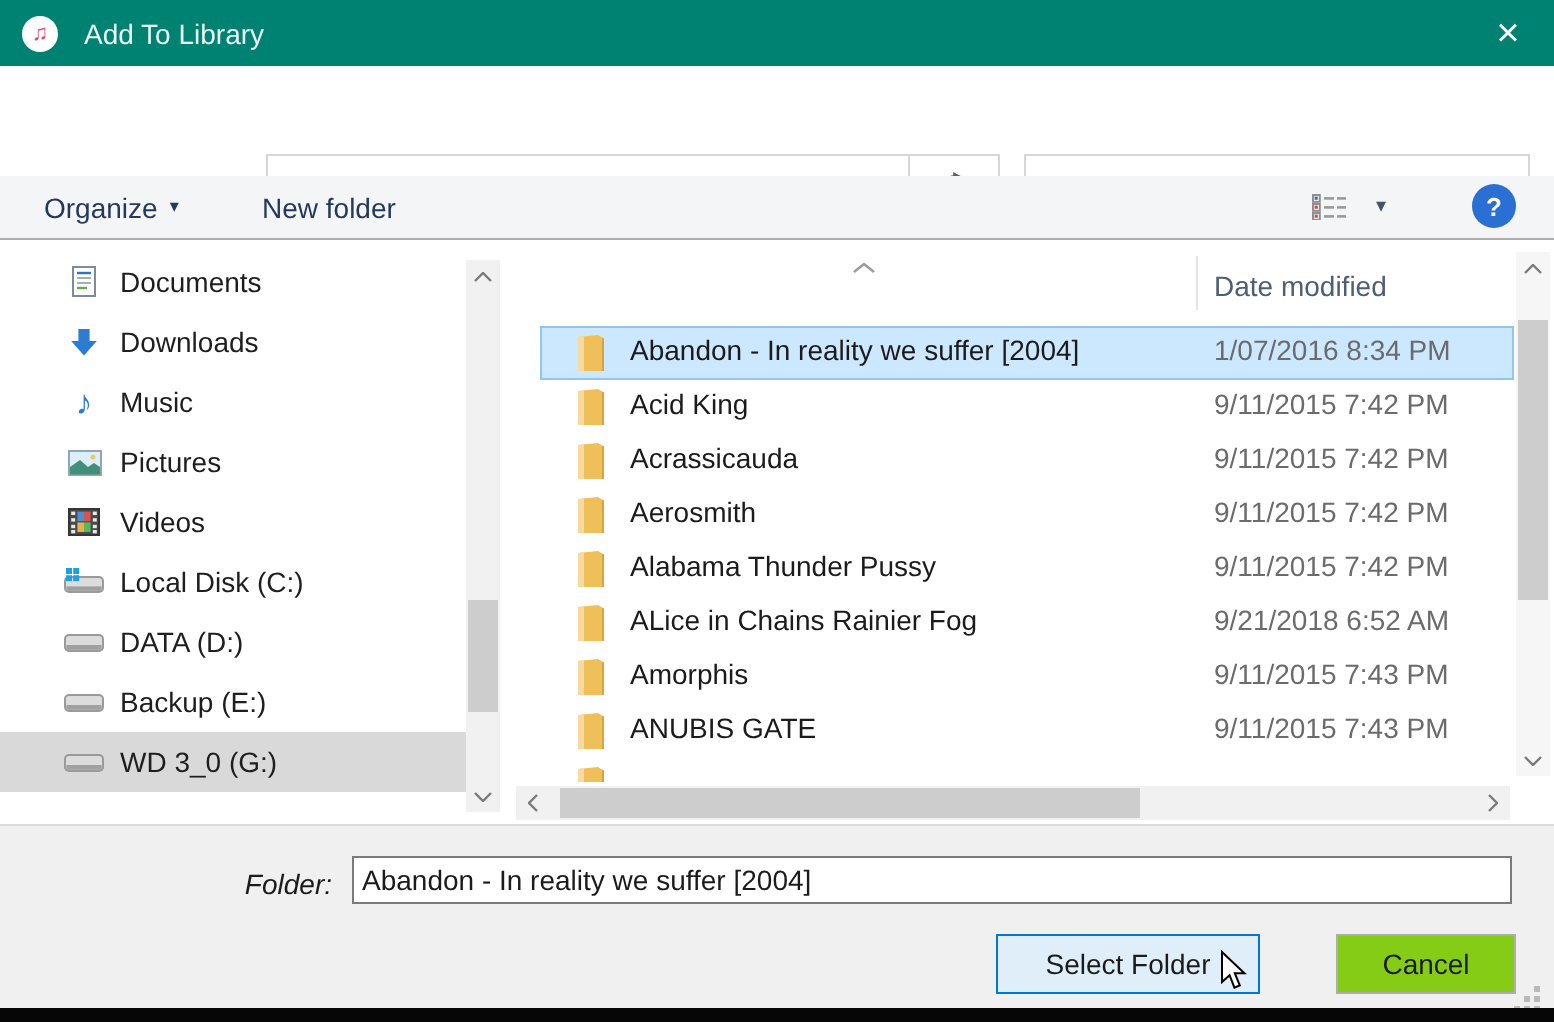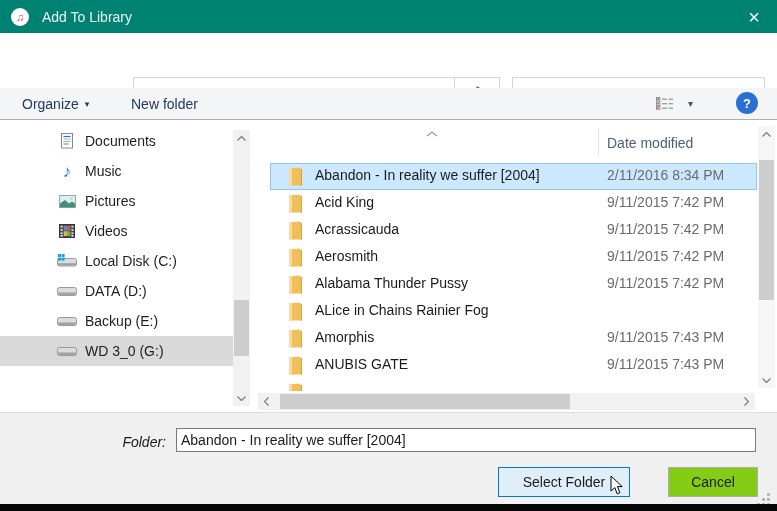--- a/index.html
+++ b/index.html
@@ -38,21 +38,21 @@
   .tb-org{left:22px;}
   .tb-new{left:131px;}
   .caret{font-size:9px;color:#24385e;}
   .viewbtn{position:absolute;left:656px;top:0;height:31px;display:flex;align-items:center;}
   .viewcaret{position:absolute;left:688px;top:0;height:31px;display:flex;align-items:center;}
   .viewcaret .caret{color:#45546b;font-size:10px;}
   .helpbtn{position:absolute;left:736px;top:4px;width:22px;height:22px;border-radius:50%;background:#2a6fd3;
            color:#fff;font-weight:bold;font-size:13px;display:flex;align-items:center;justify-content:center;}
   
   .sidebar{position:absolute;left:0;top:126px;width:233px;}
-  .sitem{height:30px;display:flex;align-items:center;padding-left:57px;}
+  .sitem{height:30px;display:flex;align-items:center;padding-left:32px;}
   .sitem.sel{background:#d9d9d9;}
   .sic{width:20px;display:flex;justify-content:center;}
   .slabel{margin-left:8px;color:#1e1e1e;}
   .mnote{color:#2c7cd4;font-size:17px;line-height:1;}
   
   .vscroll{position:absolute;width:17px;background:#f1f1f1;}
   .sb-side{left:233px;top:130px;height:276px;}
   .sb-list{left:758px;top:126px;height:262px;background:#f6f6f6;}
   .sbarrow{position:absolute;left:0;width:17px;height:16px;display:flex;align-items:center;justify-content:center;}
   .sbarrow.topA{top:0;} .sbarrow.botA{bottom:0;}
@@ -195,20 +195,28 @@
             <rect x="2.5" y="0.5" width="11" height="14.5" fill="#fff" stroke="#7e8b99"></rect>
         <line x1="4.5" y1="3.5" x2="11.5" y2="3.5" stroke="#2e75b6" stroke-width="1.2"></line>
         <line x1="4.5" y1="6" x2="11.5" y2="6" stroke="#9fb0be" stroke-width="1"></line>
         <line x1="4.5" y1="8.5" x2="11.5" y2="8.5" stroke="#9fb0be" stroke-width="1"></line>
         <line x1="4.5" y1="11" x2="9.5" y2="11" stroke="#6aa84f" stroke-width="1.2"></line>
           </svg>
       </span>
       <span class="slabel">Documents</span>
     </div>
     <div class="sitem">
+      <span class="sic">
+        <svg width="16" height="15">
+            <path d="M5.2 0.5 h5.6 v6 h3.6 L8 13.8 L1.6 6.5 h3.6 Z" fill="#2c7cd4"></path>
+          </svg>
+      </span>
+      <span class="slabel">Downloads</span>
+    </div>
+    <div class="sitem">
       <span class="sic mnote">♪</span>
       <span class="slabel">Music</span>
     </div>
     <div class="sitem">
       <span class="sic">
         <svg width="17" height="13">
             <rect x="0.5" y="0.5" width="16" height="12" fill="#dceefb" stroke="#93a4b3"></rect>
         <path d="M1 8.5 L6 5 L10 8.5 L13 6.5 L16 8.5 V12.2 H1 Z" fill="#3f8f7a"></path>
         <circle cx="12.5" cy="3.6" r="1.2" fill="#f2c94c"></circle>
           </svg>
@@ -307,21 +315,21 @@
       <span class="coldate">Date modified</span>
     </div>
     <div class="rows">
       <div class="frow sel">
         <span class="fic"><svg width="15" height="19">
               <path d="M1 1.5 L11 0.5 L14 2.2 L14 18.5 L1 18.5 Z" fill="#efc05a"></path>
               <path d="M1 1.5 L4 1.2 L4 18.5 L1 18.5 Z" fill="#f8daa0"></path>
               <path d="M13 2 L14 2.2 L14 18.5 L13 18.5 Z" fill="#d8a23e"></path>
             </svg></span>
         <span class="fname">Abandon - In reality we suffer [2004]</span>
-        <span class="fdate">2/11/2016 8:34 PM</span>
+        <span class="fdate">1/07/2016 8:34 PM</span>
       </div>
       <div class="frow">
         <span class="fic"><svg width="15" height="19">
               <path d="M1 1.5 L11 0.5 L14 2.2 L14 18.5 L1 18.5 Z" fill="#efc05a"></path>
               <path d="M1 1.5 L4 1.2 L4 18.5 L1 18.5 Z" fill="#f8daa0"></path>
               <path d="M13 2 L14 2.2 L14 18.5 L13 18.5 Z" fill="#d8a23e"></path>
             </svg></span>
         <span class="fname">Acid King</span>
         <span class="fdate">9/11/2015 7:42 PM</span>
       </div>
@@ -352,20 +360,21 @@
         <span class="fname">Alabama Thunder Pussy</span>
         <span class="fdate">9/11/2015 7:42 PM</span>
       </div>
       <div class="frow">
         <span class="fic"><svg width="15" height="19">
               <path d="M1 1.5 L11 0.5 L14 2.2 L14 18.5 L1 18.5 Z" fill="#efc05a"></path>
               <path d="M1 1.5 L4 1.2 L4 18.5 L1 18.5 Z" fill="#f8daa0"></path>
               <path d="M13 2 L14 2.2 L14 18.5 L13 18.5 Z" fill="#d8a23e"></path>
             </svg></span>
         <span class="fname">ALice in Chains Rainier Fog</span>
+        <span class="fdate">9/21/2018 6:52 AM</span>
       </div>
       <div class="frow">
         <span class="fic"><svg width="15" height="19">
               <path d="M1 1.5 L11 0.5 L14 2.2 L14 18.5 L1 18.5 Z" fill="#efc05a"></path>
               <path d="M1 1.5 L4 1.2 L4 18.5 L1 18.5 Z" fill="#f8daa0"></path>
               <path d="M13 2 L14 2.2 L14 18.5 L13 18.5 Z" fill="#d8a23e"></path>
             </svg></span>
         <span class="fname">Amorphis</span>
         <span class="fdate">9/11/2015 7:43 PM</span>
       </div>

